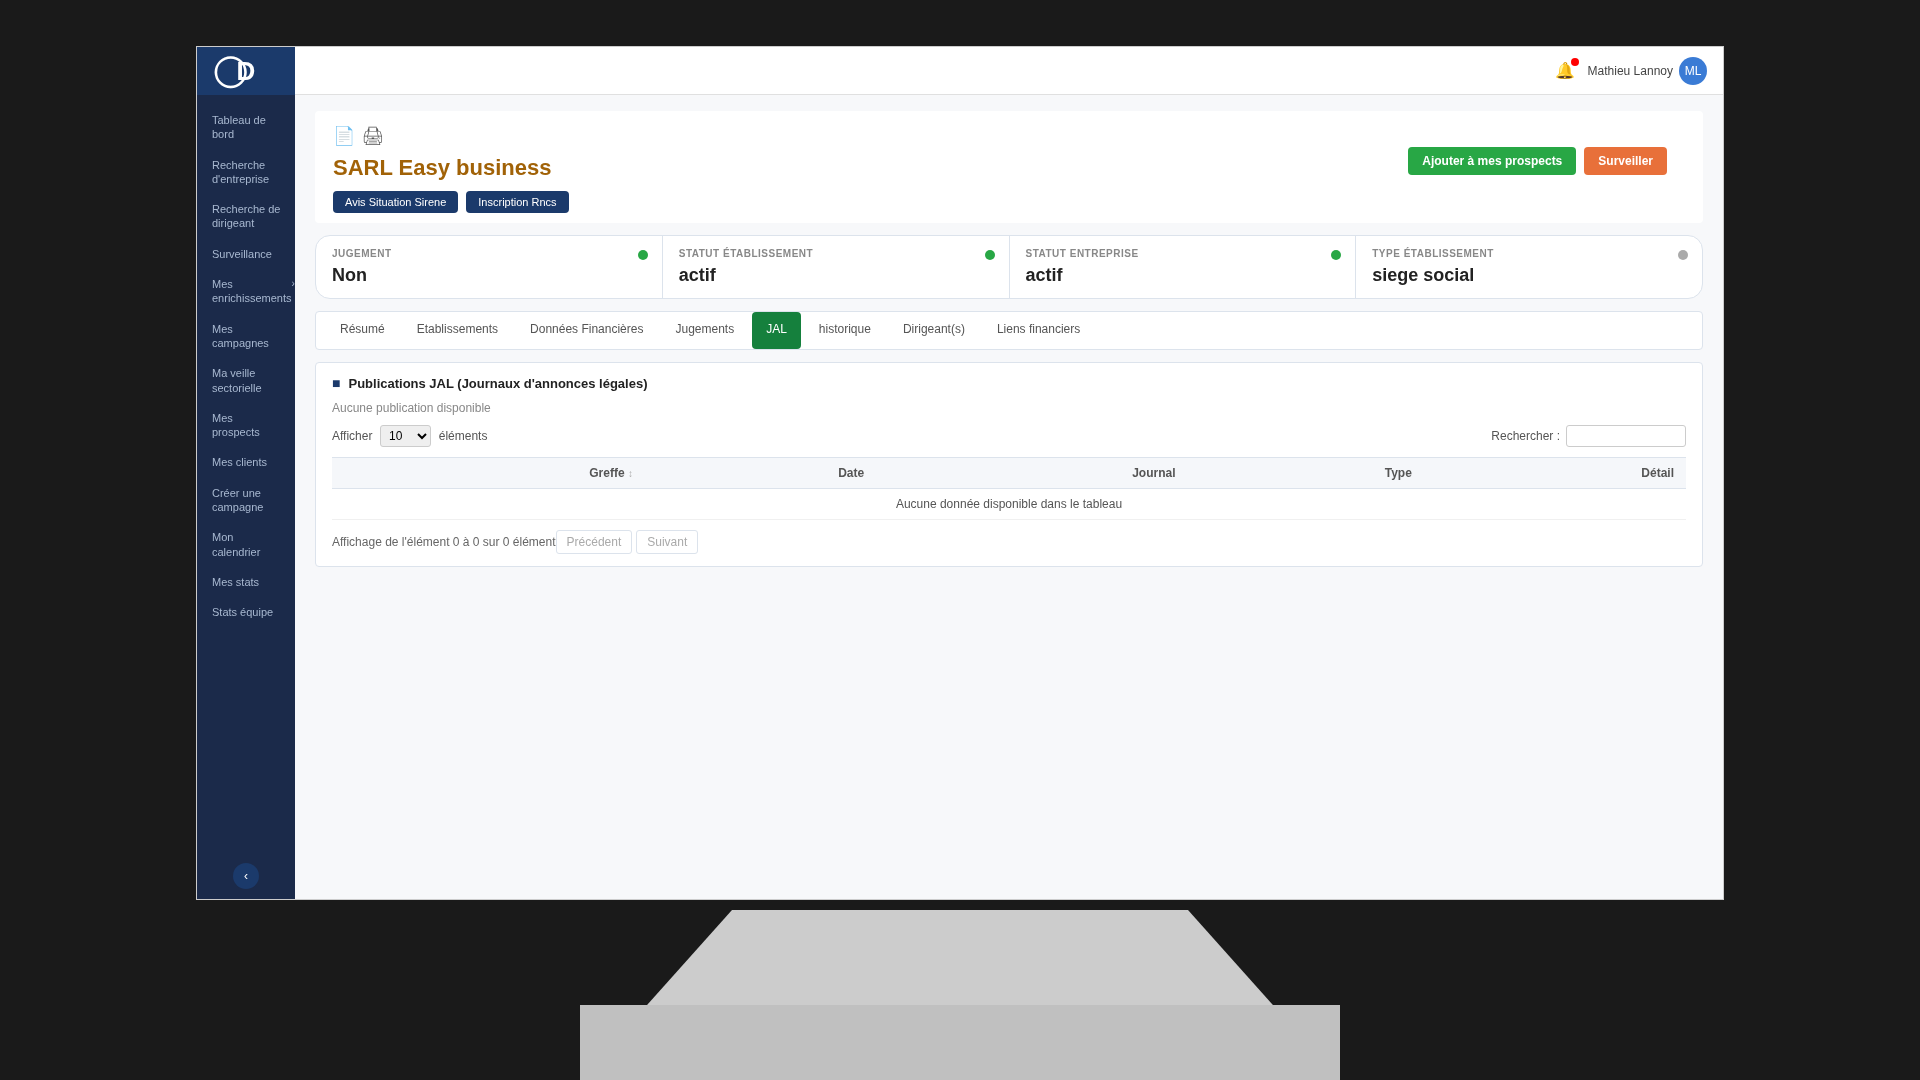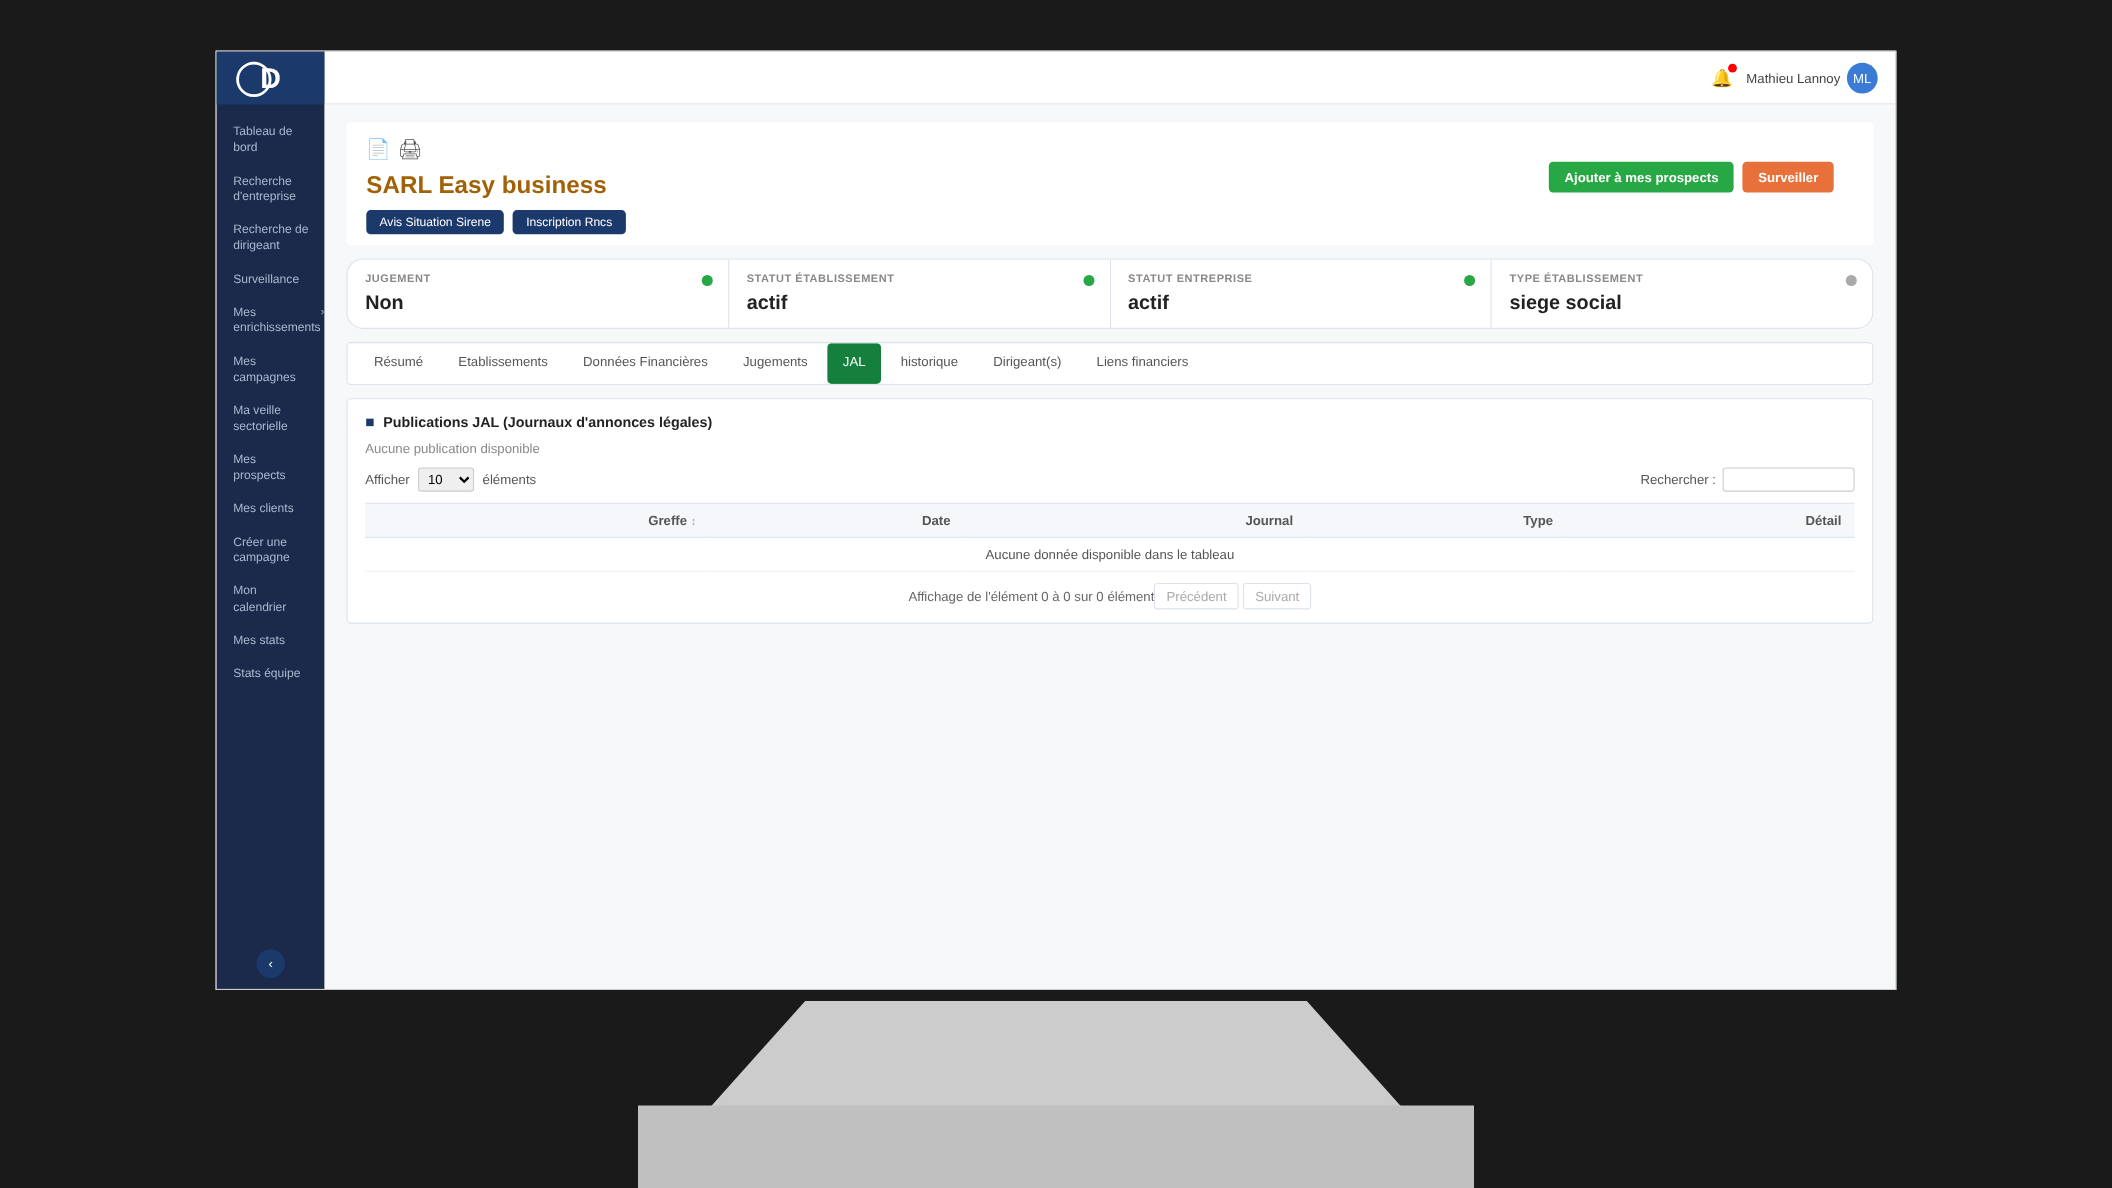--- a/index.html
+++ b/index.html
@@ -405,21 +405,21 @@
       color: #555;
     }
     .table-empty-msg {
       text-align: center;
       color: #888;
       font-size: 12px;
       padding: 16px;
     }
     .table-footer {
       display: flex;
-      justify-content: center;
+      justify-content: flex-start;
       align-items: center;
       margin-top: 10px;
       font-size: 12px;
       color: #666;
     }
     .pagination-btns {
       display: flex;
       gap: 4px;
     }
     .pg-btn {

